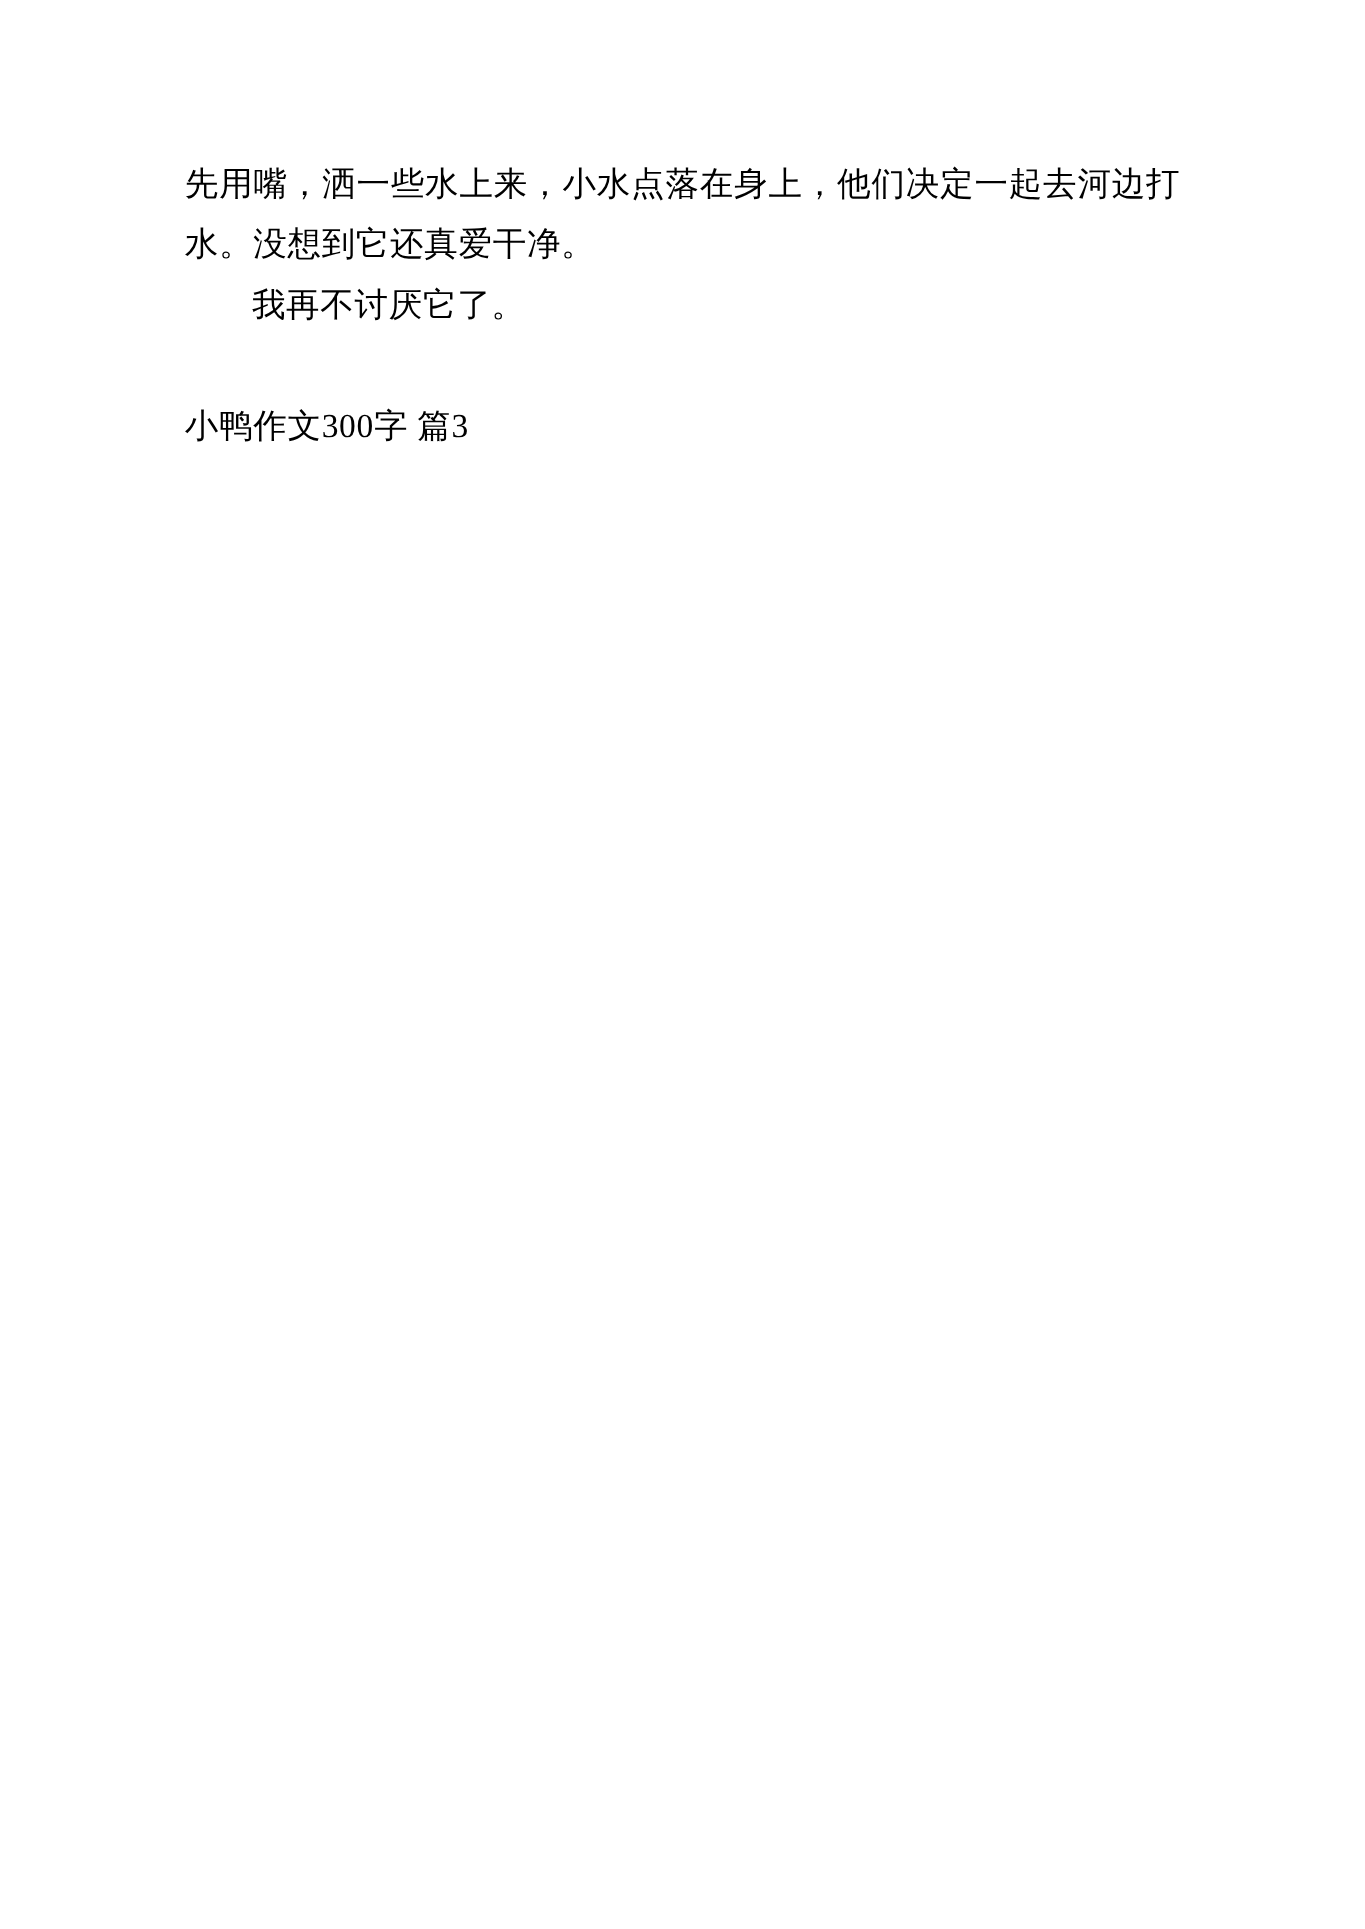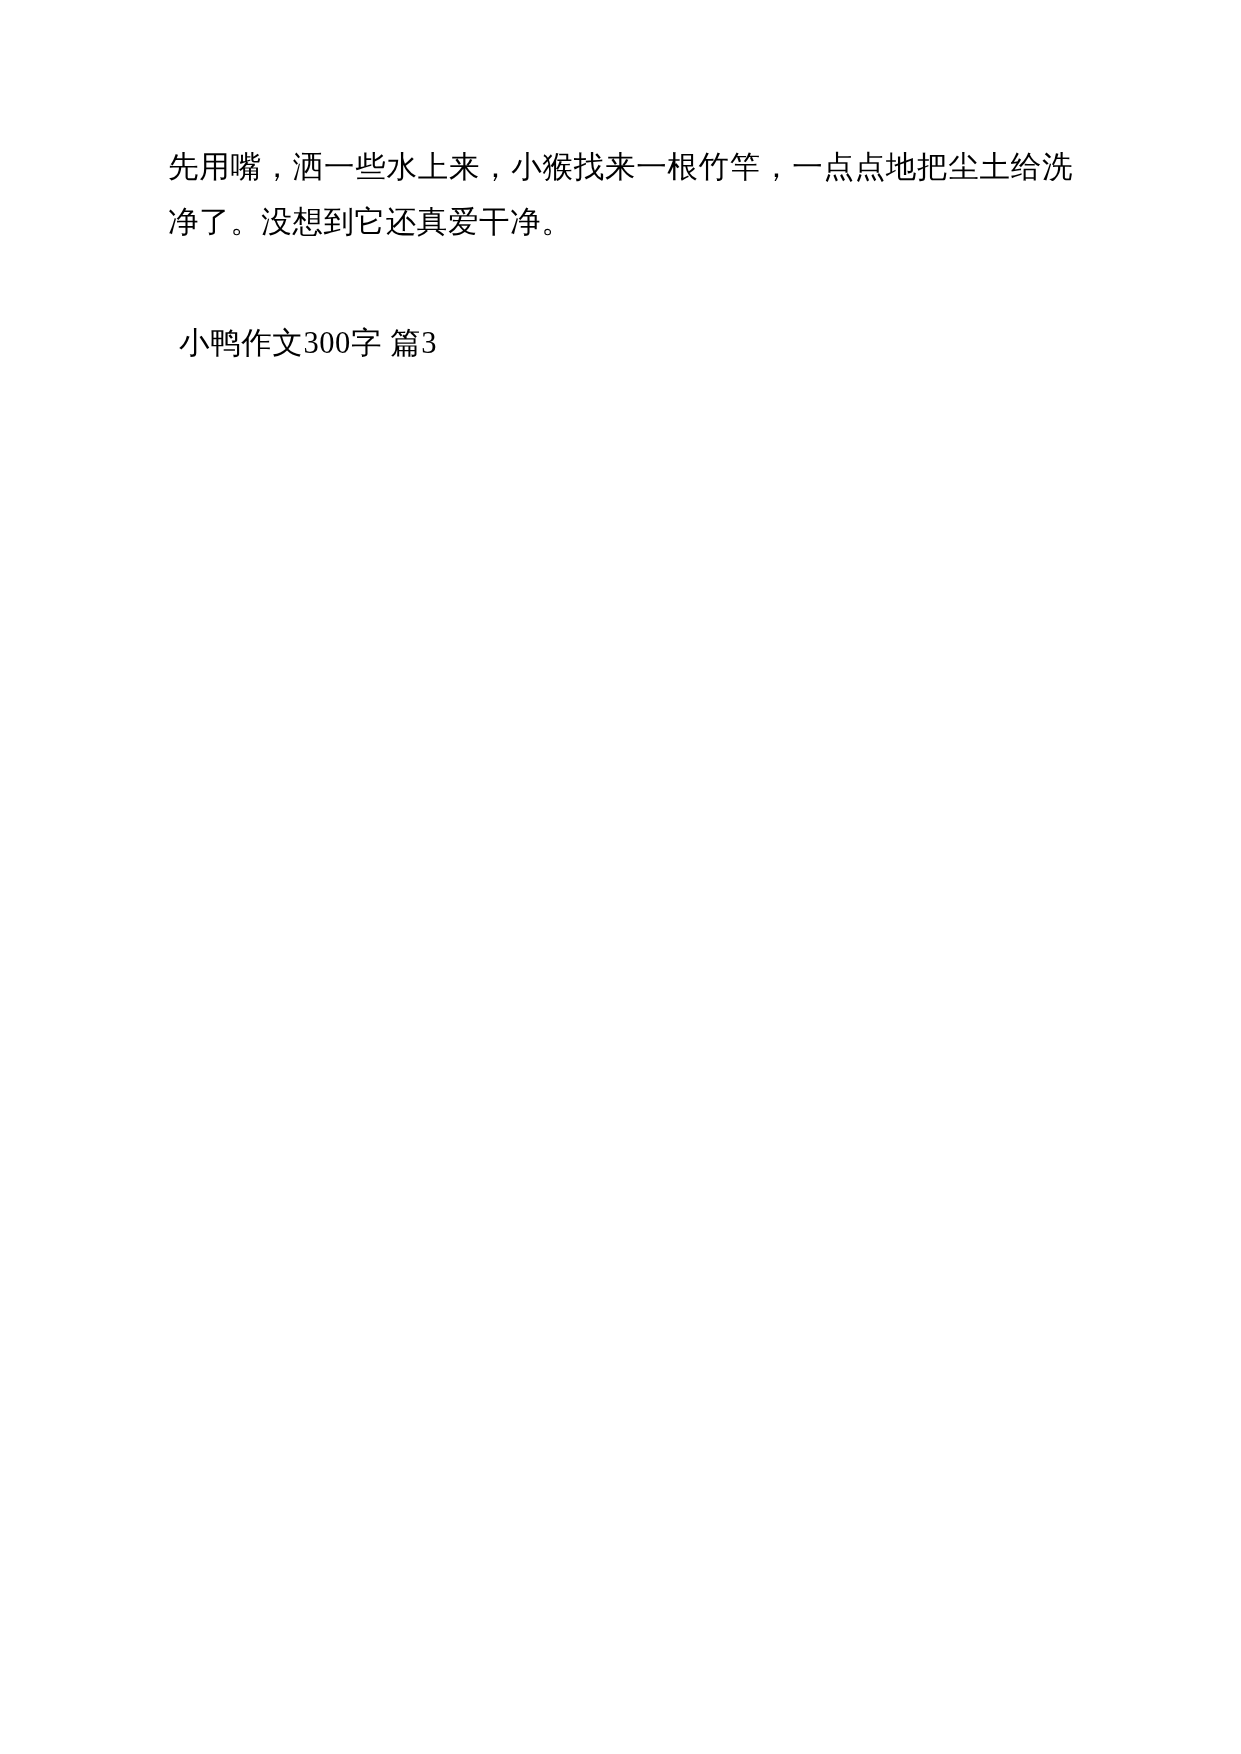--- a/index.html
+++ b/index.html
@@ -33,34 +33,35 @@
     margin: 0;
     word-break: break-all;
   }
   .indent {
     text-indent: 61px;
   }
   .heading {
     font-size: 30.5px;
     line-height: 55px;
     letter-spacing: 0.6px;
-    margin: 11px;
+    margin: 0;
     text-indent: 0;
     font-weight: normal;
   }
   .gap-small { height: 55px; }
 </style>
 </head>
 <body>
 
 <div class="page">
   <div class="doc-body">
 
-    <p class="para">先用嘴，洒一些水上来，小猴找来一根竹竿，一点点地把尘土给洗净了。没想到它还真爱干净。</p>
+    <p class="para">先用嘴，洒一些水上来，小水点落在身上，他们决定一起去河边打水。没想到它还真爱干净。</p>
 
+    <p class="para indent">我再不讨厌它了。</p>
 
     <div class="gap-small"></div>
 
     <h2 class="heading">小鸭作文300字   篇3</h2>
 
 
 
 
   </div>
 </div>

